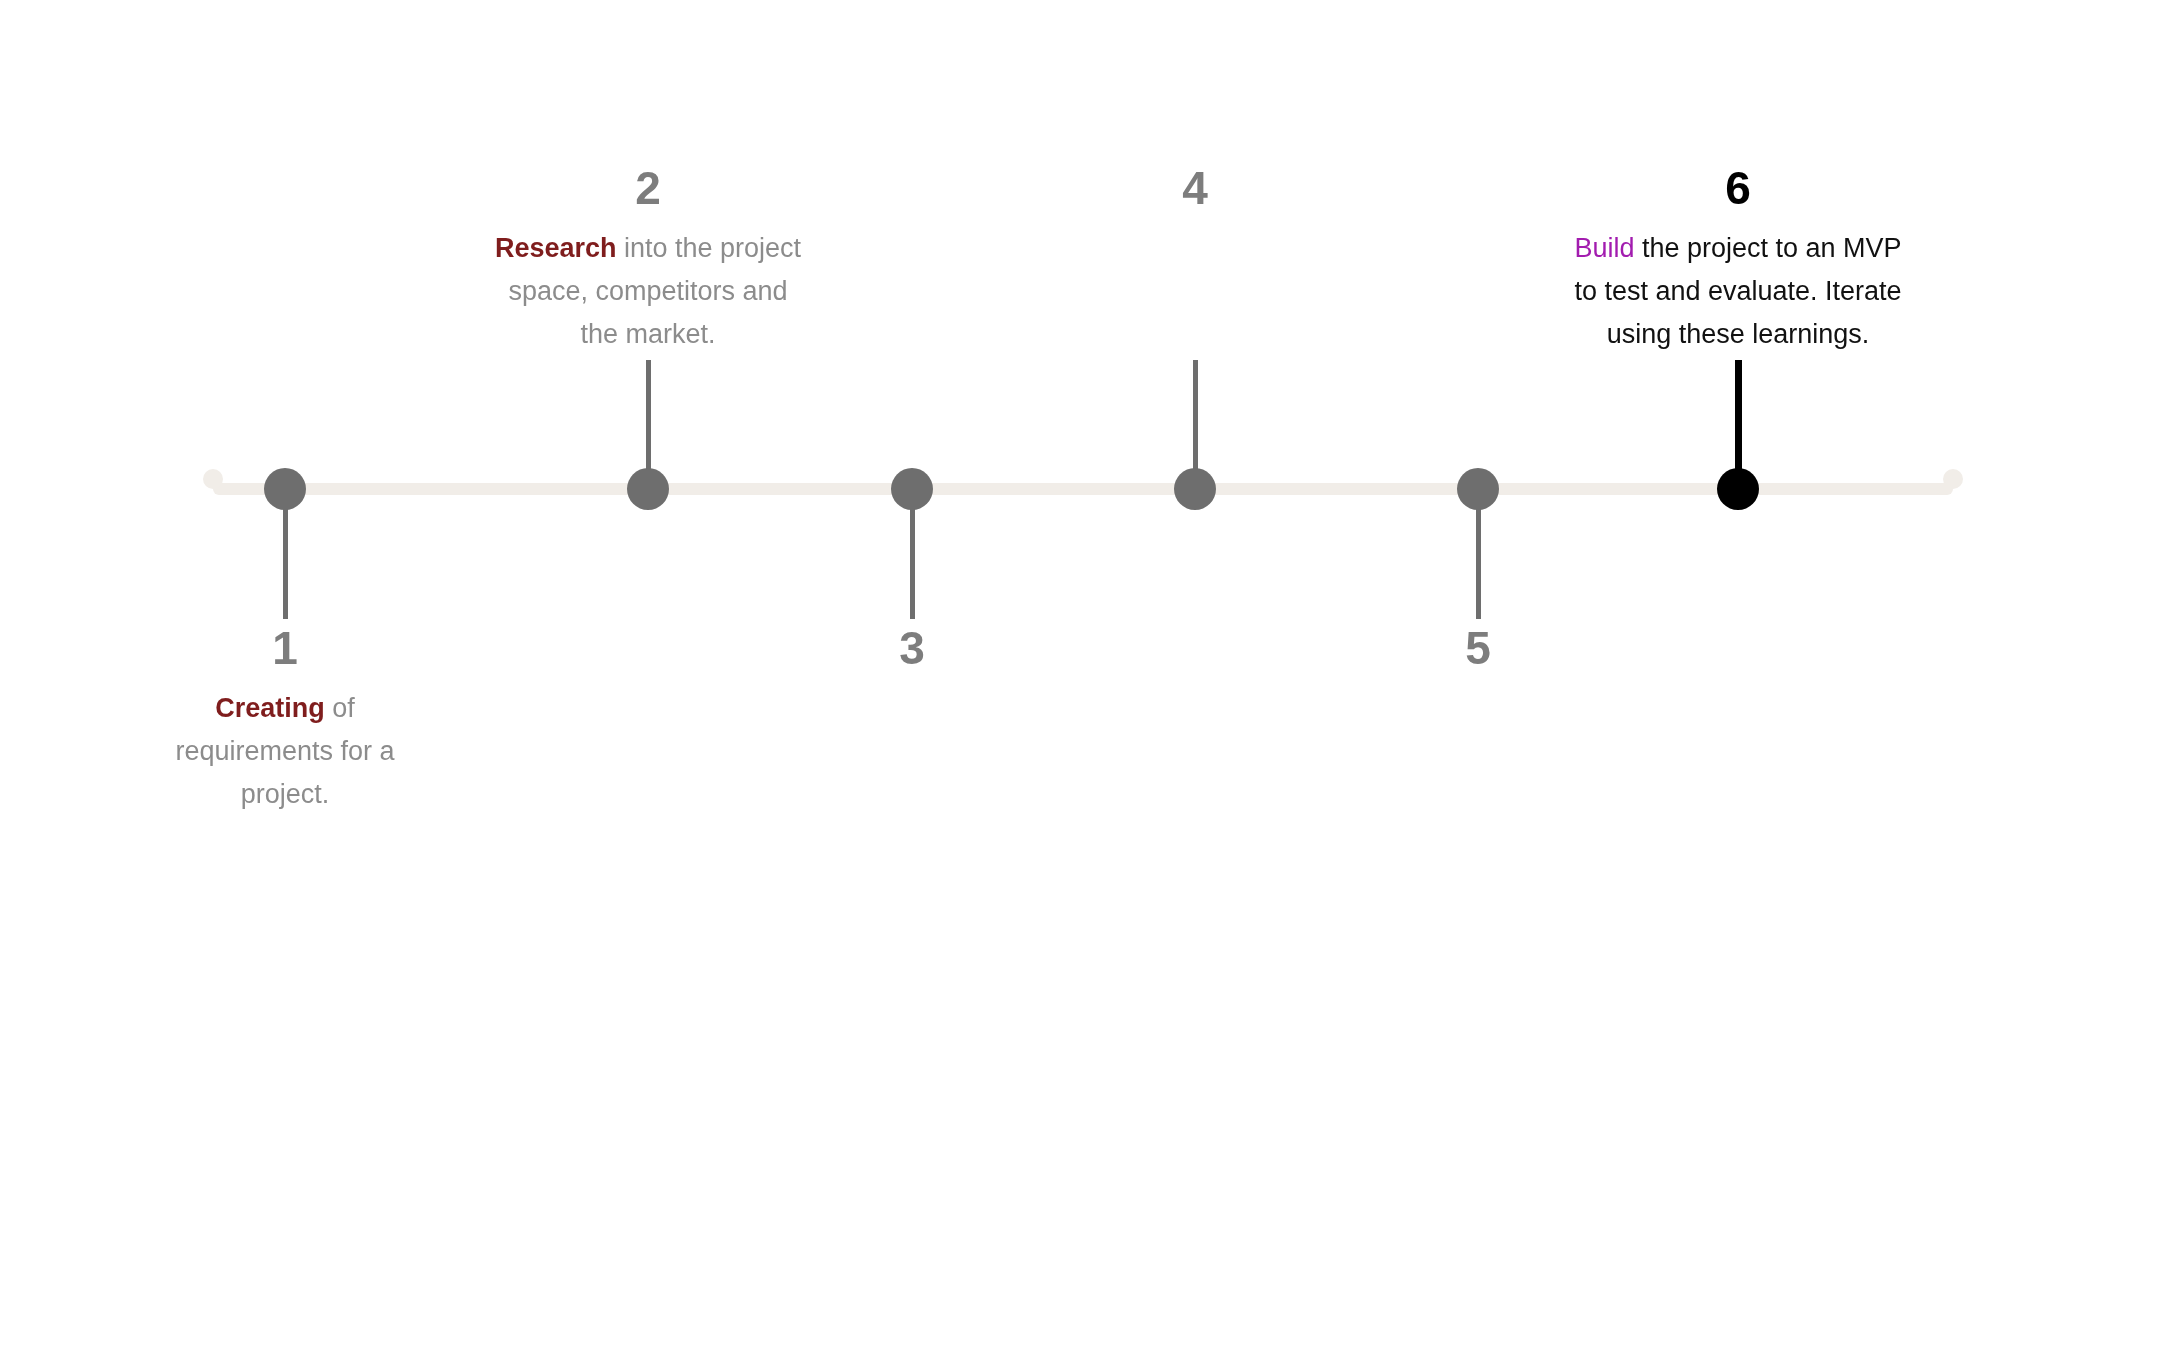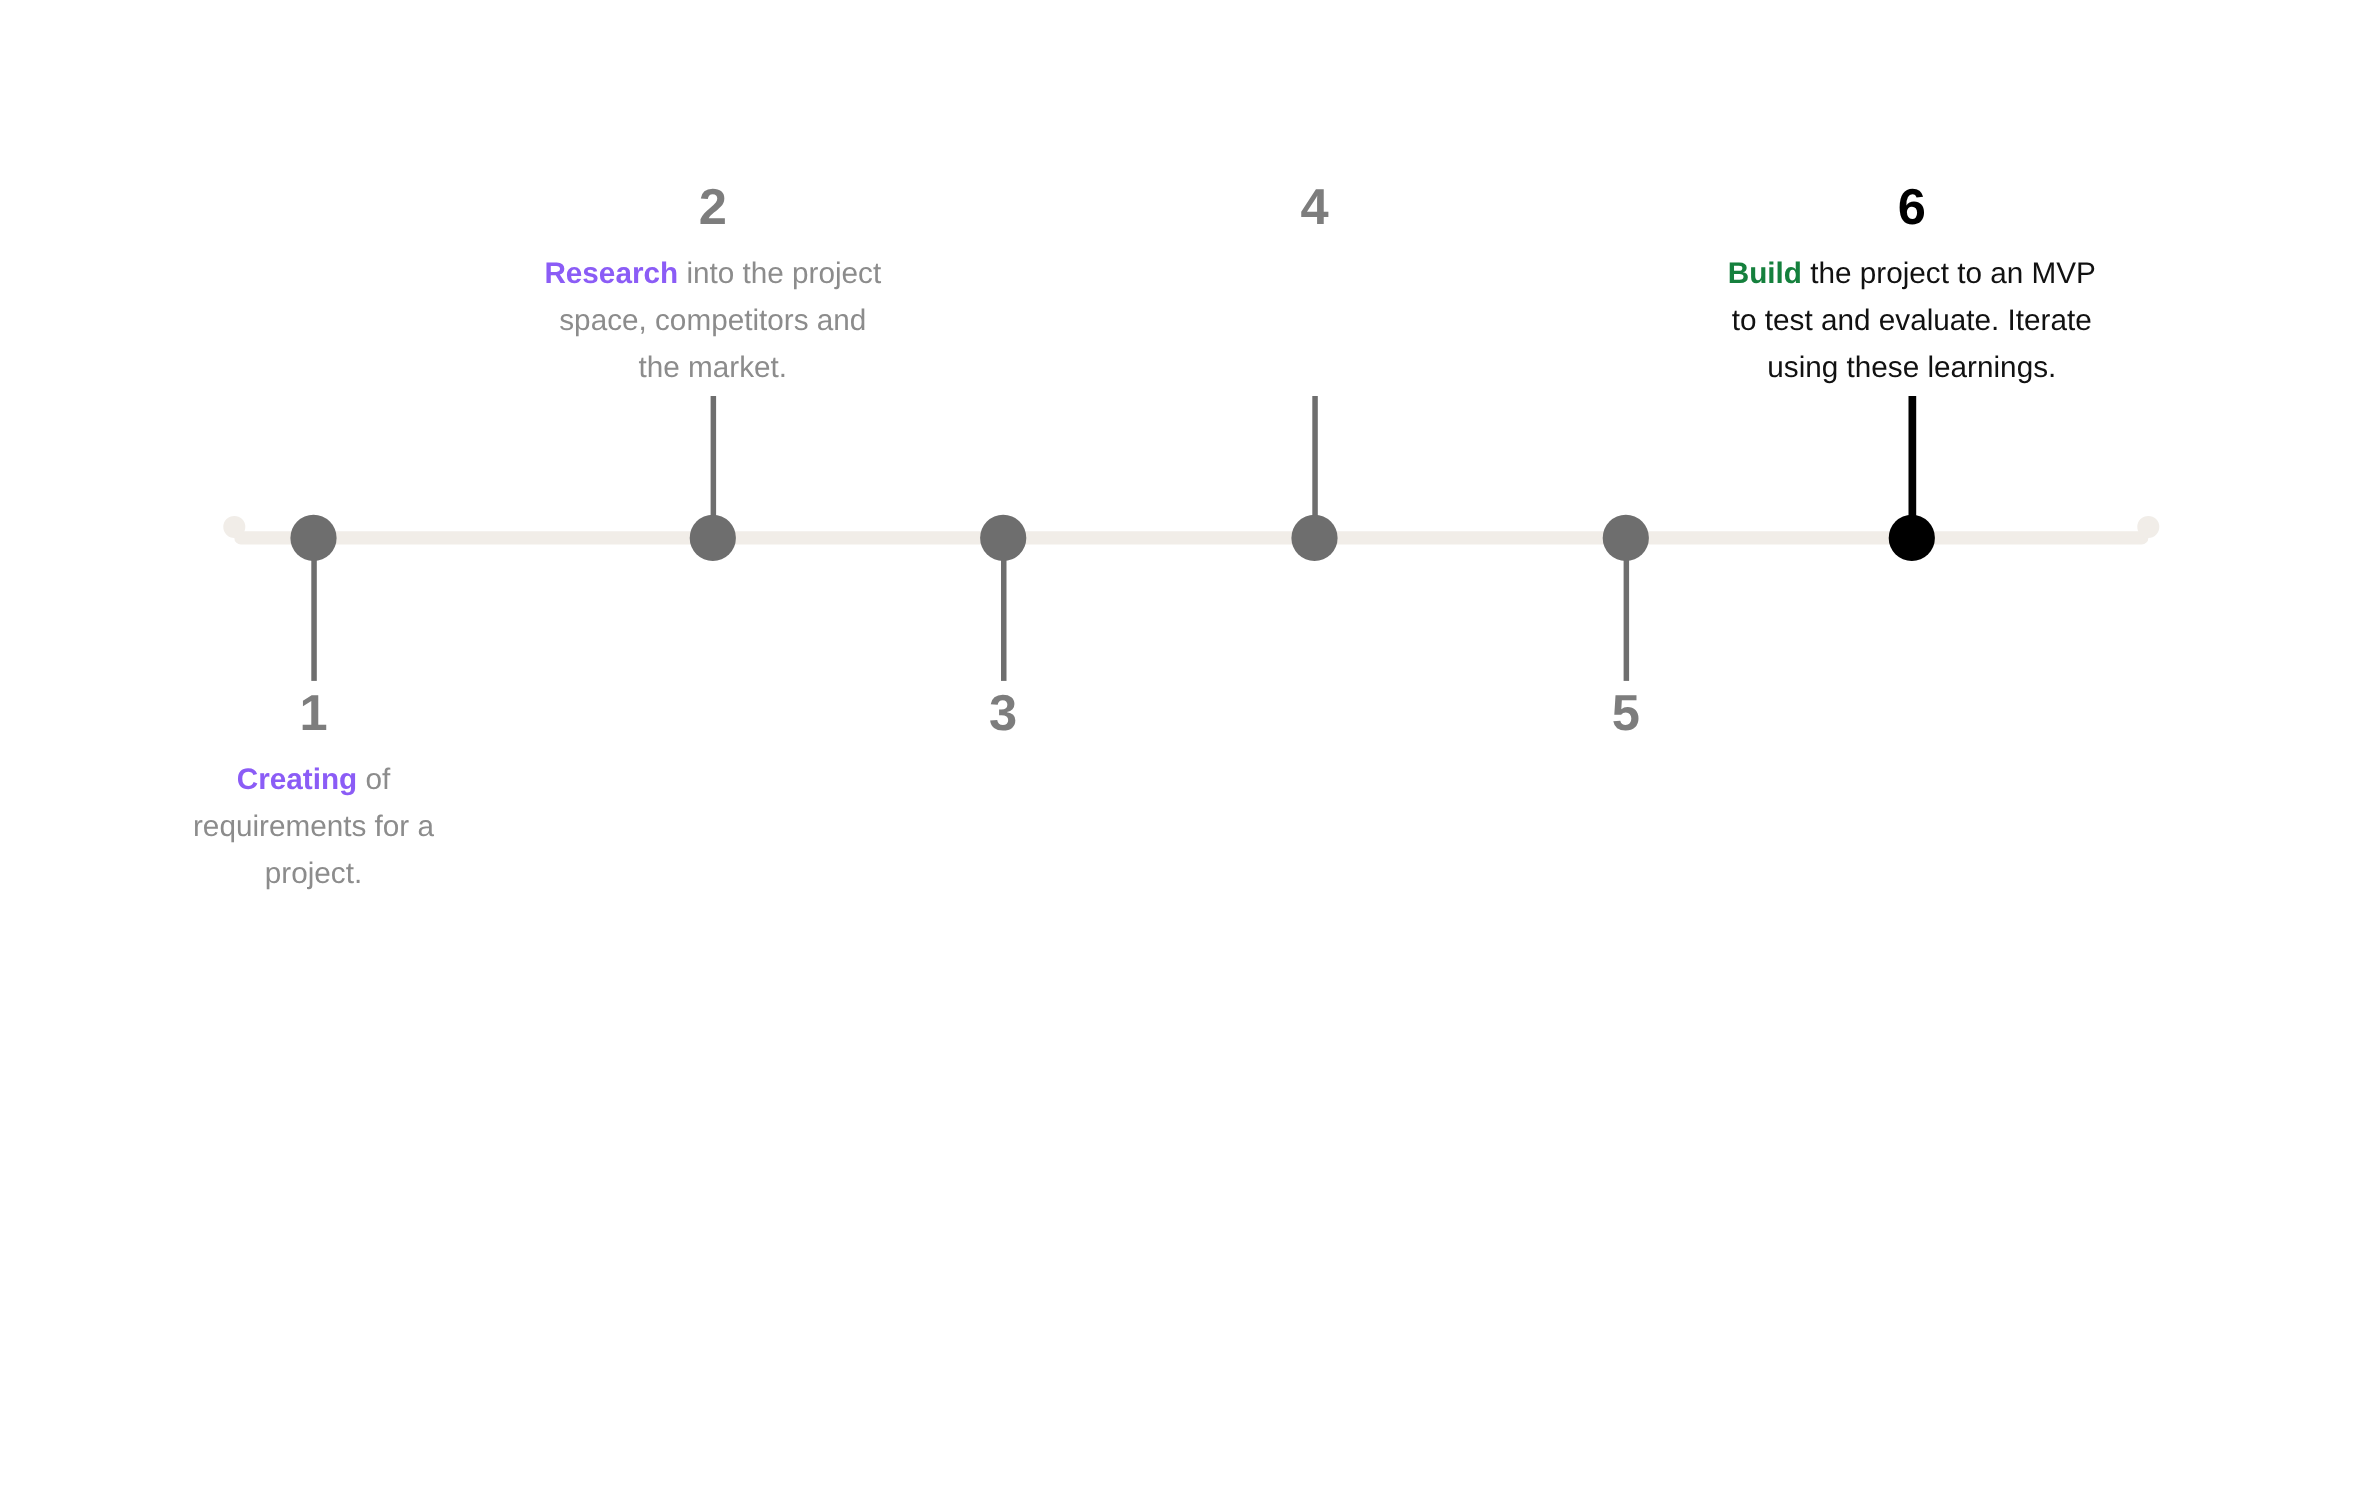--- a/index.html
+++ b/index.html
@@ -117,28 +117,28 @@
   }
 
   .desc {
     font-size: 27px;
     line-height: 43px;
     color: #8c8c8c;
     font-weight: 400;
   }
   .desc .lead {
     font-weight: 700;
-    color: #8b5cf6;
+    color: #7f1d1d;
   }
   .step.active .desc {
     color: #111111;
   }
   .step.active .desc .lead {
-    color: #15803d;
-    font-weight: 700;
+    color: #a21caf;
+    font-weight: 400;
   }
 
   
   .step.s1 .content { left: -150px; width: 300px; }
   .step.s2 .content { left: -160px; width: 320px; }
   .step.s3 .content { left: -180px; width: 360px; }
   .step.s4 .content { left: -175px; width: 350px; }
   .step.s5 .content { left: -180px; width: 360px; }
   .step.s6 .content { left: -175px; width: 350px; }
 </style>

